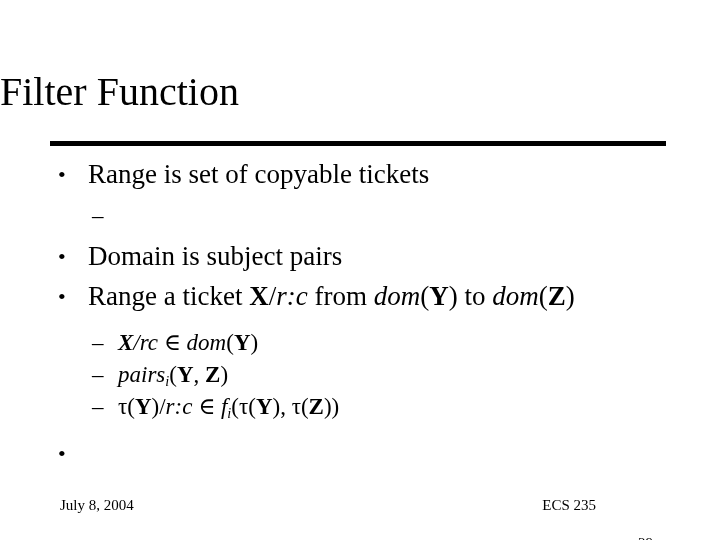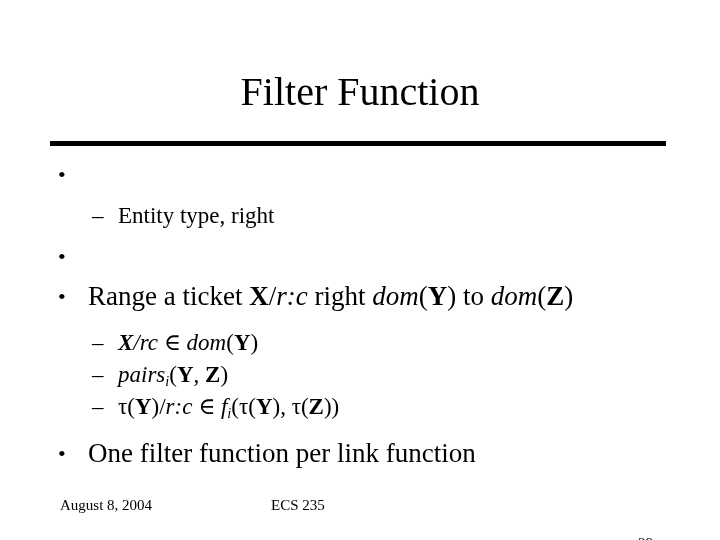--- a/index.html
+++ b/index.html
@@ -8,21 +8,21 @@
     width:720px;height:540px;
     background:#ffffff;
     color:#000000;
     font-family:"Liberation Serif","DejaVu Serif",serif;
     overflow:hidden;
     margin:0 auto;
   }
   .title{
     position:absolute;
     top:70px;left:0;width:720px;
-    text-align:center;
+    text-align:left;
     font-size:40px;
     line-height:44px;
     font-weight:normal;
   }
   .divider{
     position:absolute;
     top:141px;left:50px;
     width:616px;height:5px;
     background:#000000;
   }
@@ -39,68 +39,68 @@
   .b{font-weight:bold;}
   .i{font-style:italic;text-align:center;}
   .bi{font-weight:bold;font-style:italic;}
   .isub{font-style:italic;font-size:0.62em;vertical-align:-0.28em;}
   .footer{
     position:absolute;
     top:496px;left:0;width:720px;
     font-size:15px;line-height:18px;
   }
   .footer-date{position:absolute;left:60px;top:0;}
-  .footer-course{position:absolute;left:0;width:596px;text-align:center;top:0;}
+  .footer-course{position:absolute;left:0;width:596px;text-align:right;top:0;}
   .footer-page{position:absolute;left:638px;top:0;margin-top:38px;}
 </style>
 </head>
 <body>
 
 <div class="slide">
 
   <div class="title">Filter Function</div>
   <div class="divider"></div>
 
   <div class="line lvl1" style="top:158px">
     <span class="marker">•</span>
+    <span class="n">Range is set of copyable tickets</span>
   </div>
 
   <div class="line lvl2" style="top:201px">
     <span class="marker">–</span>
-    <span class="n">Entity type, right</span>
   </div>
 
   <div class="line lvl1" style="top:240px">
     <span class="marker">•</span>
+    <span class="n">Domain is subject pairs</span>
   </div>
 
   <div class="line lvl1" style="top:280px">
     <span class="marker">•</span>
-    <span class="n">Range a ticket </span><span class="b">X</span><span class="n">/</span><span class="i">r:c</span><span class="n"> right </span><span class="i">dom</span><span class="n">(</span><span class="b">Y</span><span class="n">) to </span><span class="i">dom</span><span class="n">(</span><span class="b">Z</span><span class="n">)</span>
+    <span class="n">Range a ticket </span><span class="b">X</span><span class="n">/</span><span class="i">r:c</span><span class="n"> from </span><span class="i">dom</span><span class="n">(</span><span class="b">Y</span><span class="n">) to </span><span class="i">dom</span><span class="n">(</span><span class="b">Z</span><span class="n">)</span>
   </div>
 
   <div class="line lvl2" style="top:328px">
     <span class="marker">–</span>
     <span class="bi">X</span><span class="i">/</span><span class="i">rc</span><span class="n"> ∈ </span><span class="i">dom</span><span class="n">(</span><span class="b">Y</span><span class="n">)</span>
   </div>
 
   <div class="line lvl2" style="top:360px">
     <span class="marker">–</span>
     <span class="i">pairs</span><span class="isub">i</span><span class="n">(</span><span class="b">Y</span><span class="n">, </span><span class="b">Z</span><span class="n">)</span>
   </div>
 
   <div class="line lvl2" style="top:392px">
     <span class="marker">–</span>
     <span class="n">τ(</span><span class="b">Y</span><span class="n">)/</span><span class="i">r:c</span><span class="n"> ∈ </span><span class="i">f</span><span class="isub">i</span><span class="n">(τ(</span><span class="b">Y</span><span class="n">), τ(</span><span class="b">Z</span><span class="n">))</span>
   </div>
 
   <div class="line lvl1" style="top:437px">
     <span class="marker">•</span>
-    <span class="n">One filter function per link function</span>
   </div>
 
   <div class="footer">
-    <span class="footer-date">August 8, 2004</span>
+    <span class="footer-date">July 8, 2004</span>
     <span class="footer-course">ECS 235</span>
     <span class="footer-page">29</span>
   </div>
 
 </div>
 
 </body></html>

